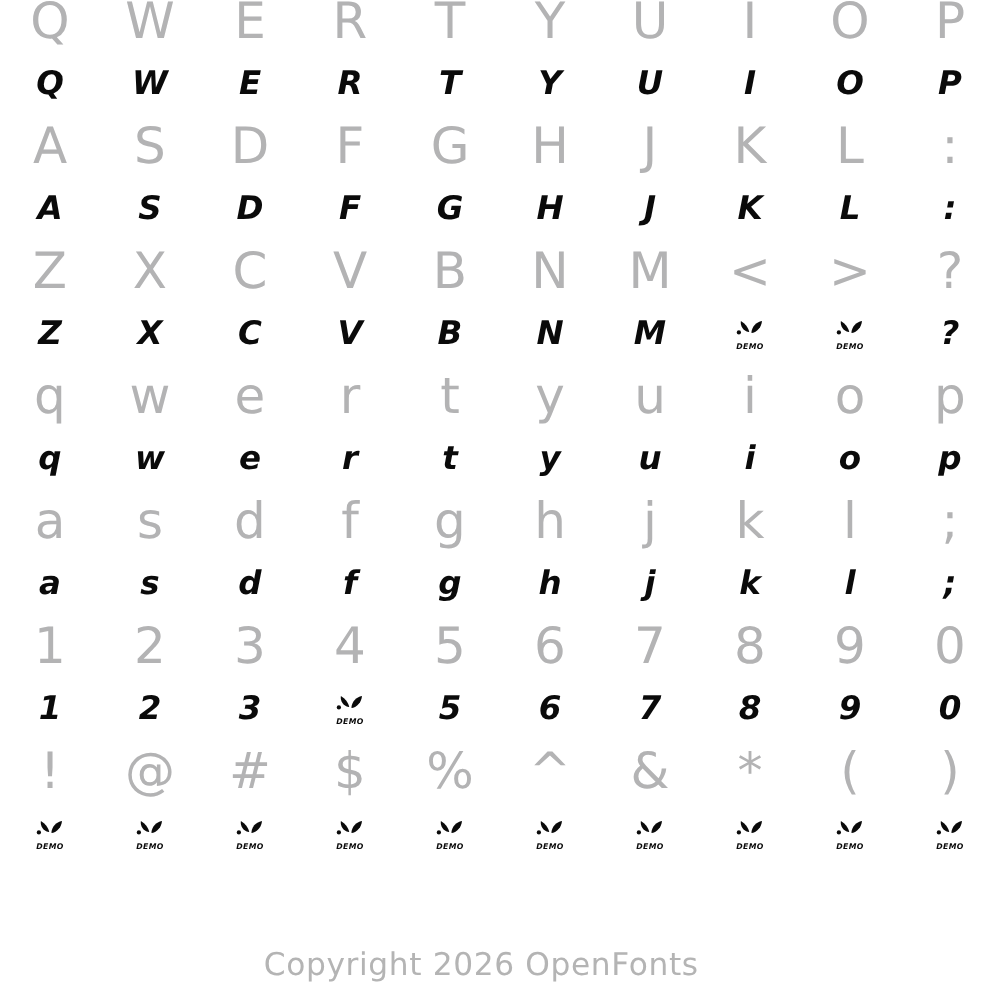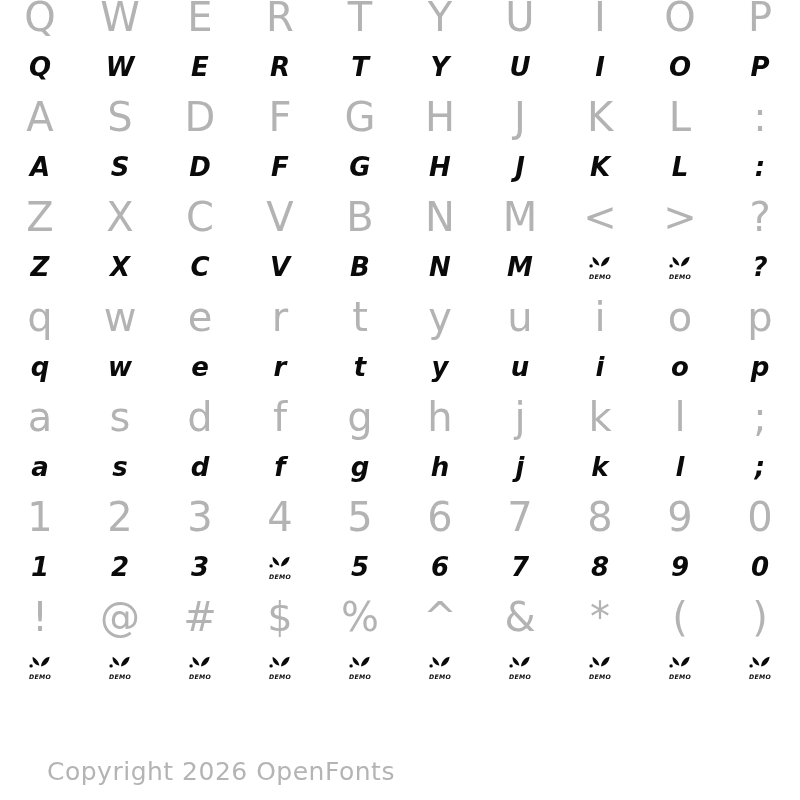--- a/index.html
+++ b/index.html
@@ -48,21 +48,21 @@
   .demo-svg {
     width: 24px;
     height: 27px;
     display: block;
   }
   .footer {
     position: absolute;
     top: 757px;
     left: 0;
     right: 77px;
-    text-align: left;
+    text-align: center;
     font-size: 25px;
     font-weight: 400;
     color: var(--copyright, #b4b4b4);
     letter-spacing: 0.5px;
     padding-left: 47px;
   }
 </style>
 </head>
 <body>
 

